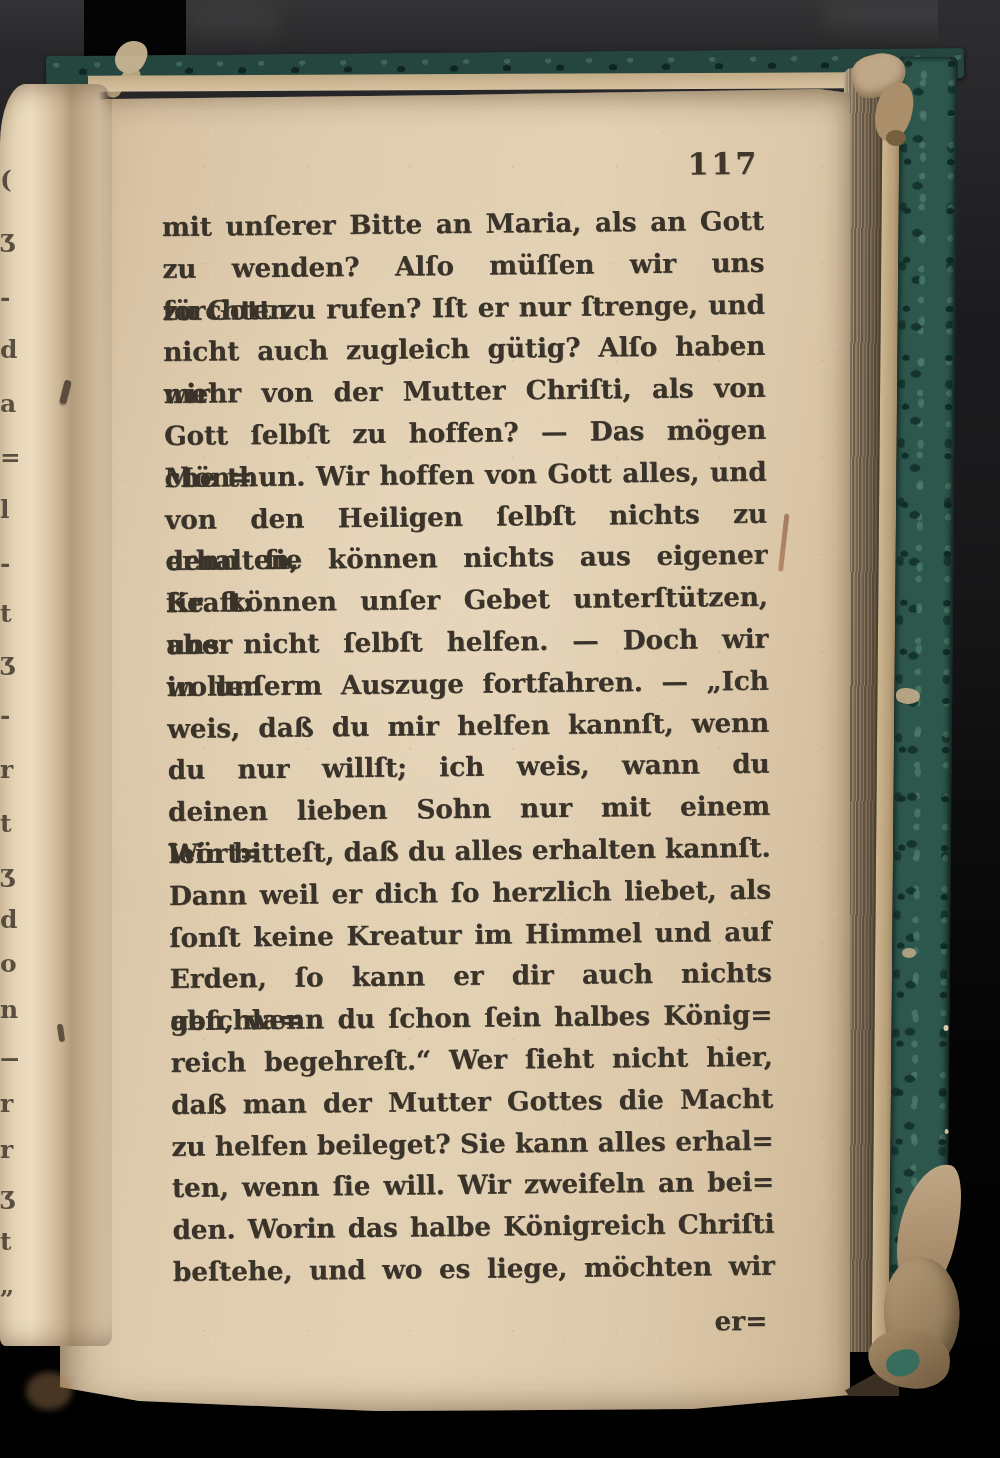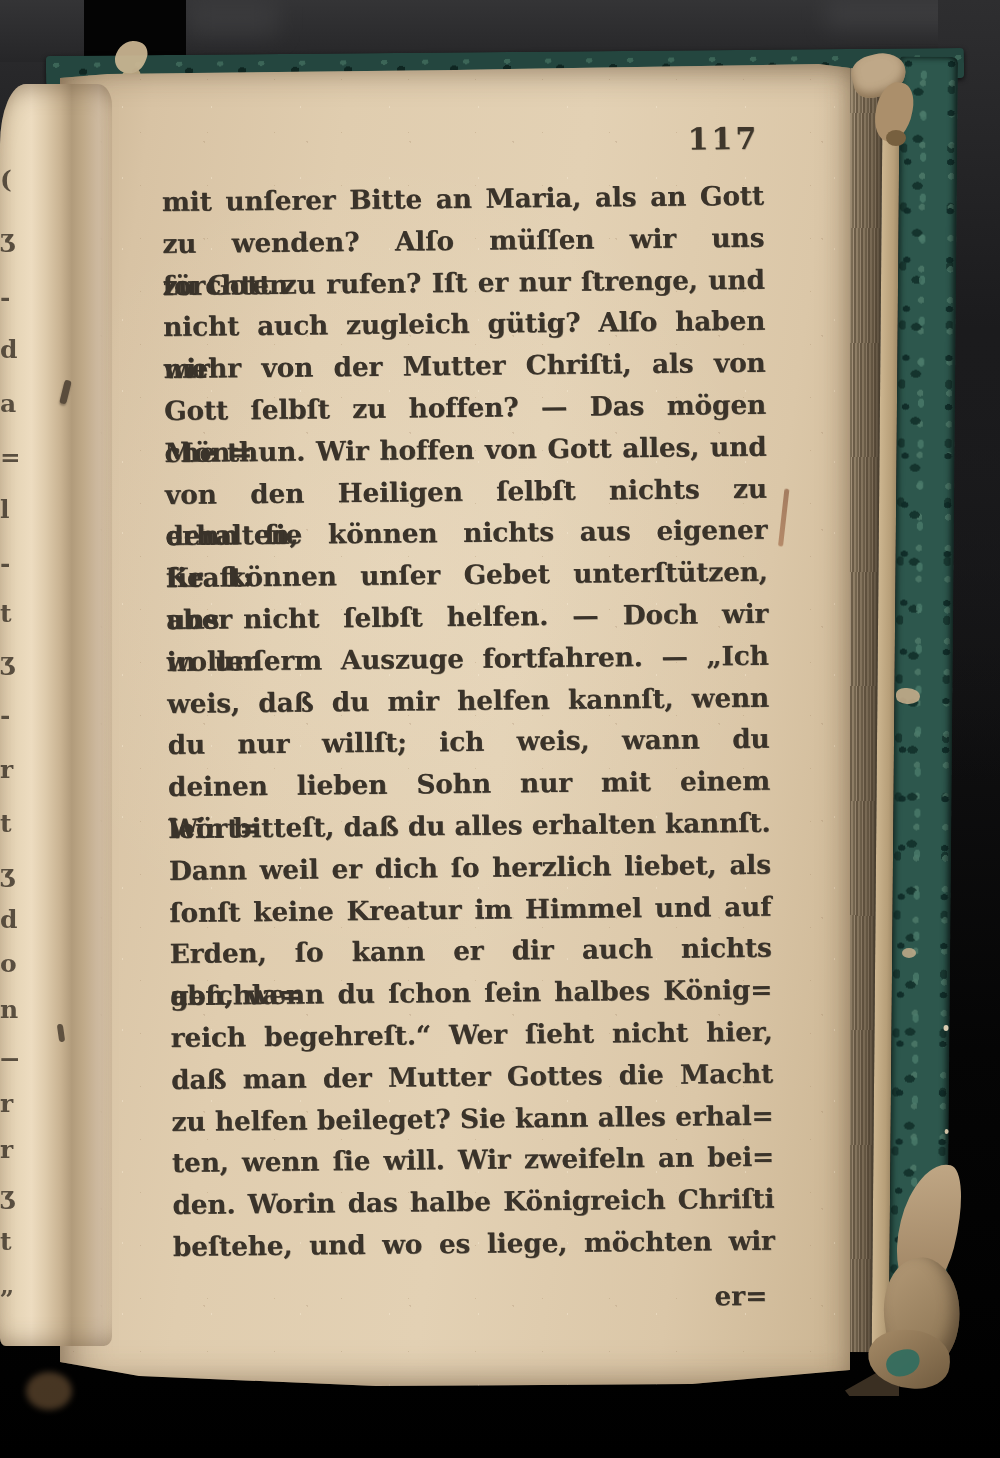--- a/index.html
+++ b/index.html
@@ -49,21 +49,21 @@
       radial-gradient(12px 9px at 35% 75%, rgba(18,48,42,.9) 42%, transparent 44%),
       radial-gradient(7px 7px at 80% 85%, rgba(86,130,112,.65) 45%, transparent 47%),
       radial-gradient(9px 12px at 10% 55%, rgba(22,52,46,.85) 40%, transparent 42%);
     background-size:43px 49px,37px 41px,53px 47px,29px 31px,47px 59px;
     box-shadow:inset -3px 0 6px rgba(8,18,16,.85), inset 3px 0 5px rgba(10,24,20,.5);}
   .speck1{left:108px;top:968px;width:5px;height:6px;background:#d9cbb0;border-radius:50%;}
   .speck2{left:110px;top:1072px;width:4px;height:5px;background:#d0c1a5;border-radius:50%;}
 
   
   .page{
-    left:60px;top:64px;width:790px;height:1324px;
+    left:60px;top:89px;width:790px;height:1324px;
     clip-path:polygon(0 14px,6% 10px,50% 6px,96% 0,100% 4px,100% 1306px,80% 1320px,40% 1322px,10% 1312px,0 1298px);
     background-image:
       radial-gradient(2px 1px at 20% 30%, rgba(160,130,95,.28) 50%, transparent 51%),
       radial-gradient(1px 2px at 70% 60%, rgba(255,246,226,.35) 50%, transparent 51%),
       radial-gradient(2px 2px at 40% 80%, rgba(150,120,90,.22) 50%, transparent 51%),
       radial-gradient(ellipse 70% 45% at 42% 38%, rgba(255,248,232,.16), transparent 70%),
       linear-gradient(98deg,#c8b291 0%,#d8c3a4 10%,#e0cdaf 30%,#e3d1b4 55%,#dbc7a8 80%,#cdb795 97%);
     background-size:67px 53px,89px 71px,103px 97px,100% 100%,100% 100%;
     box-shadow:
       inset 24px 0 40px -14px rgba(96,74,52,.55),

